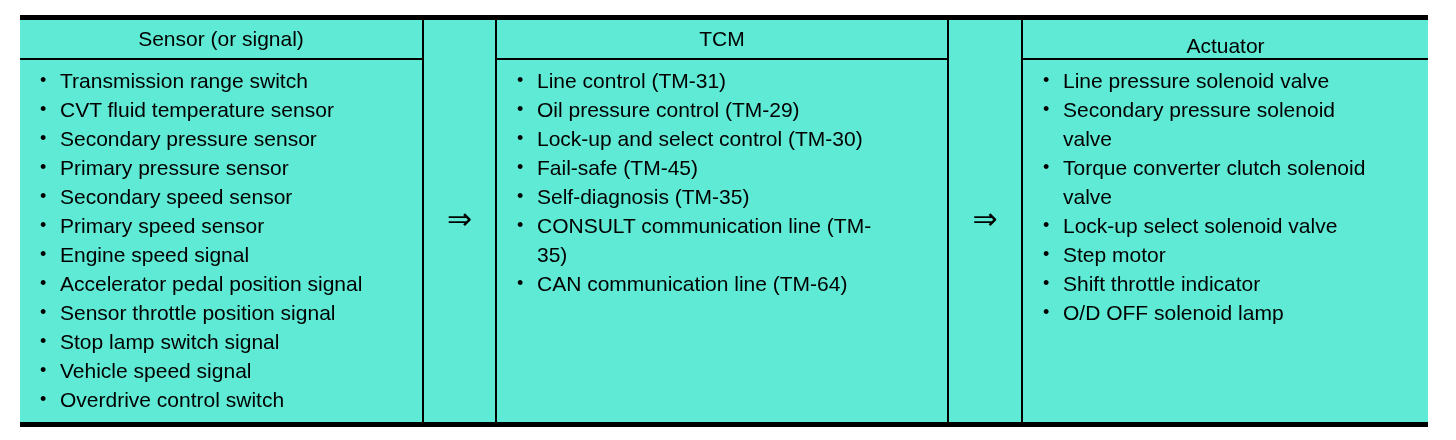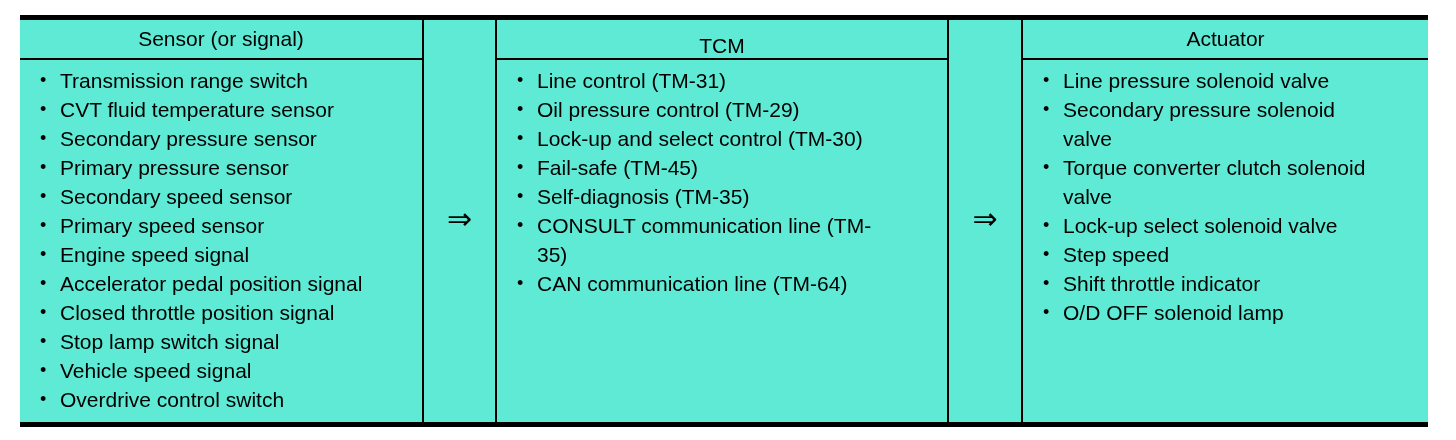--- a/index.html
+++ b/index.html
@@ -32,22 +32,22 @@
   .col-header {
     grid-row: 1;
     box-sizing: border-box;
     border-bottom: 2px solid #000;
     display: flex;
     align-items: center;
     justify-content: center;
     font-size: 21px;
   }
   .hdr-sensor   { grid-column: 1; }
-  .hdr-tcm      { grid-column: 3; align-items: flex-end; }
-  .hdr-actuator { grid-column: 5; }
+  .hdr-tcm      { grid-column: 3; }
+  .hdr-actuator { grid-column: 5; align-items: flex-end; }
 
   .col-body {
     grid-row: 2;
     box-sizing: border-box;
     padding: 6px 8px 0 0;
   }
   .body-sensor   { grid-column: 1; }
   .body-tcm      { grid-column: 3; }
   .body-actuator { grid-column: 5; }
 
@@ -123,21 +123,21 @@
   <div class="col-body body-sensor">
     <ul class="item-list">
       <li><span class="bullet">•</span><span class="itxt">Transmission range switch</span></li>
       <li><span class="bullet">•</span><span class="itxt">CVT fluid temperature sensor</span></li>
       <li><span class="bullet">•</span><span class="itxt">Secondary pressure sensor</span></li>
       <li><span class="bullet">•</span><span class="itxt">Primary pressure sensor</span></li>
       <li><span class="bullet">•</span><span class="itxt">Secondary speed sensor</span></li>
       <li><span class="bullet">•</span><span class="itxt">Primary speed sensor</span></li>
       <li><span class="bullet">•</span><span class="itxt">Engine speed signal</span></li>
       <li><span class="bullet">•</span><span class="itxt">Accelerator pedal position signal</span></li>
-      <li><span class="bullet">•</span><span class="itxt">Closed throttle position signal</span></li>
+      <li><span class="bullet">•</span><span class="itxt">Sensor throttle position signal</span></li>
       <li><span class="bullet">•</span><span class="itxt">Stop lamp switch signal</span></li>
       <li><span class="bullet">•</span><span class="itxt">Vehicle speed signal</span></li>
       <li><span class="bullet">•</span><span class="itxt">Overdrive control switch</span></li>
     </ul>
   </div>
 
   <div class="col-body body-tcm">
     <ul class="item-list">
       <li><span class="bullet">•</span><span class="itxt">Line control (</span><span class="tm-link">TM-31</span><span class="itxt">)</span></li>
       <li><span class="bullet">•</span><span class="itxt">Oil pressure control (</span><span class="tm-link">TM-29</span><span class="itxt">)</span></li>
@@ -151,19 +151,19 @@
   </div>
 
   <div class="col-body body-actuator">
     <ul class="item-list">
       <li><span class="bullet">•</span><span class="itxt">Line pressure solenoid valve</span></li>
       <li><span class="bullet">•</span><span class="itxt">Secondary pressure solenoid
 valve</span></li>
       <li><span class="bullet">•</span><span class="itxt">Torque converter clutch solenoid
 valve</span></li>
       <li><span class="bullet">•</span><span class="itxt">Lock-up select solenoid valve</span></li>
-      <li><span class="bullet">•</span><span class="itxt">Step speed</span></li>
+      <li><span class="bullet">•</span><span class="itxt">Step motor</span></li>
       <li><span class="bullet">•</span><span class="itxt">Shift throttle indicator</span></li>
       <li><span class="bullet">•</span><span class="itxt">O/D OFF solenoid lamp</span></li>
     </ul>
   </div>
 
 </div>
 
 </body></html>

